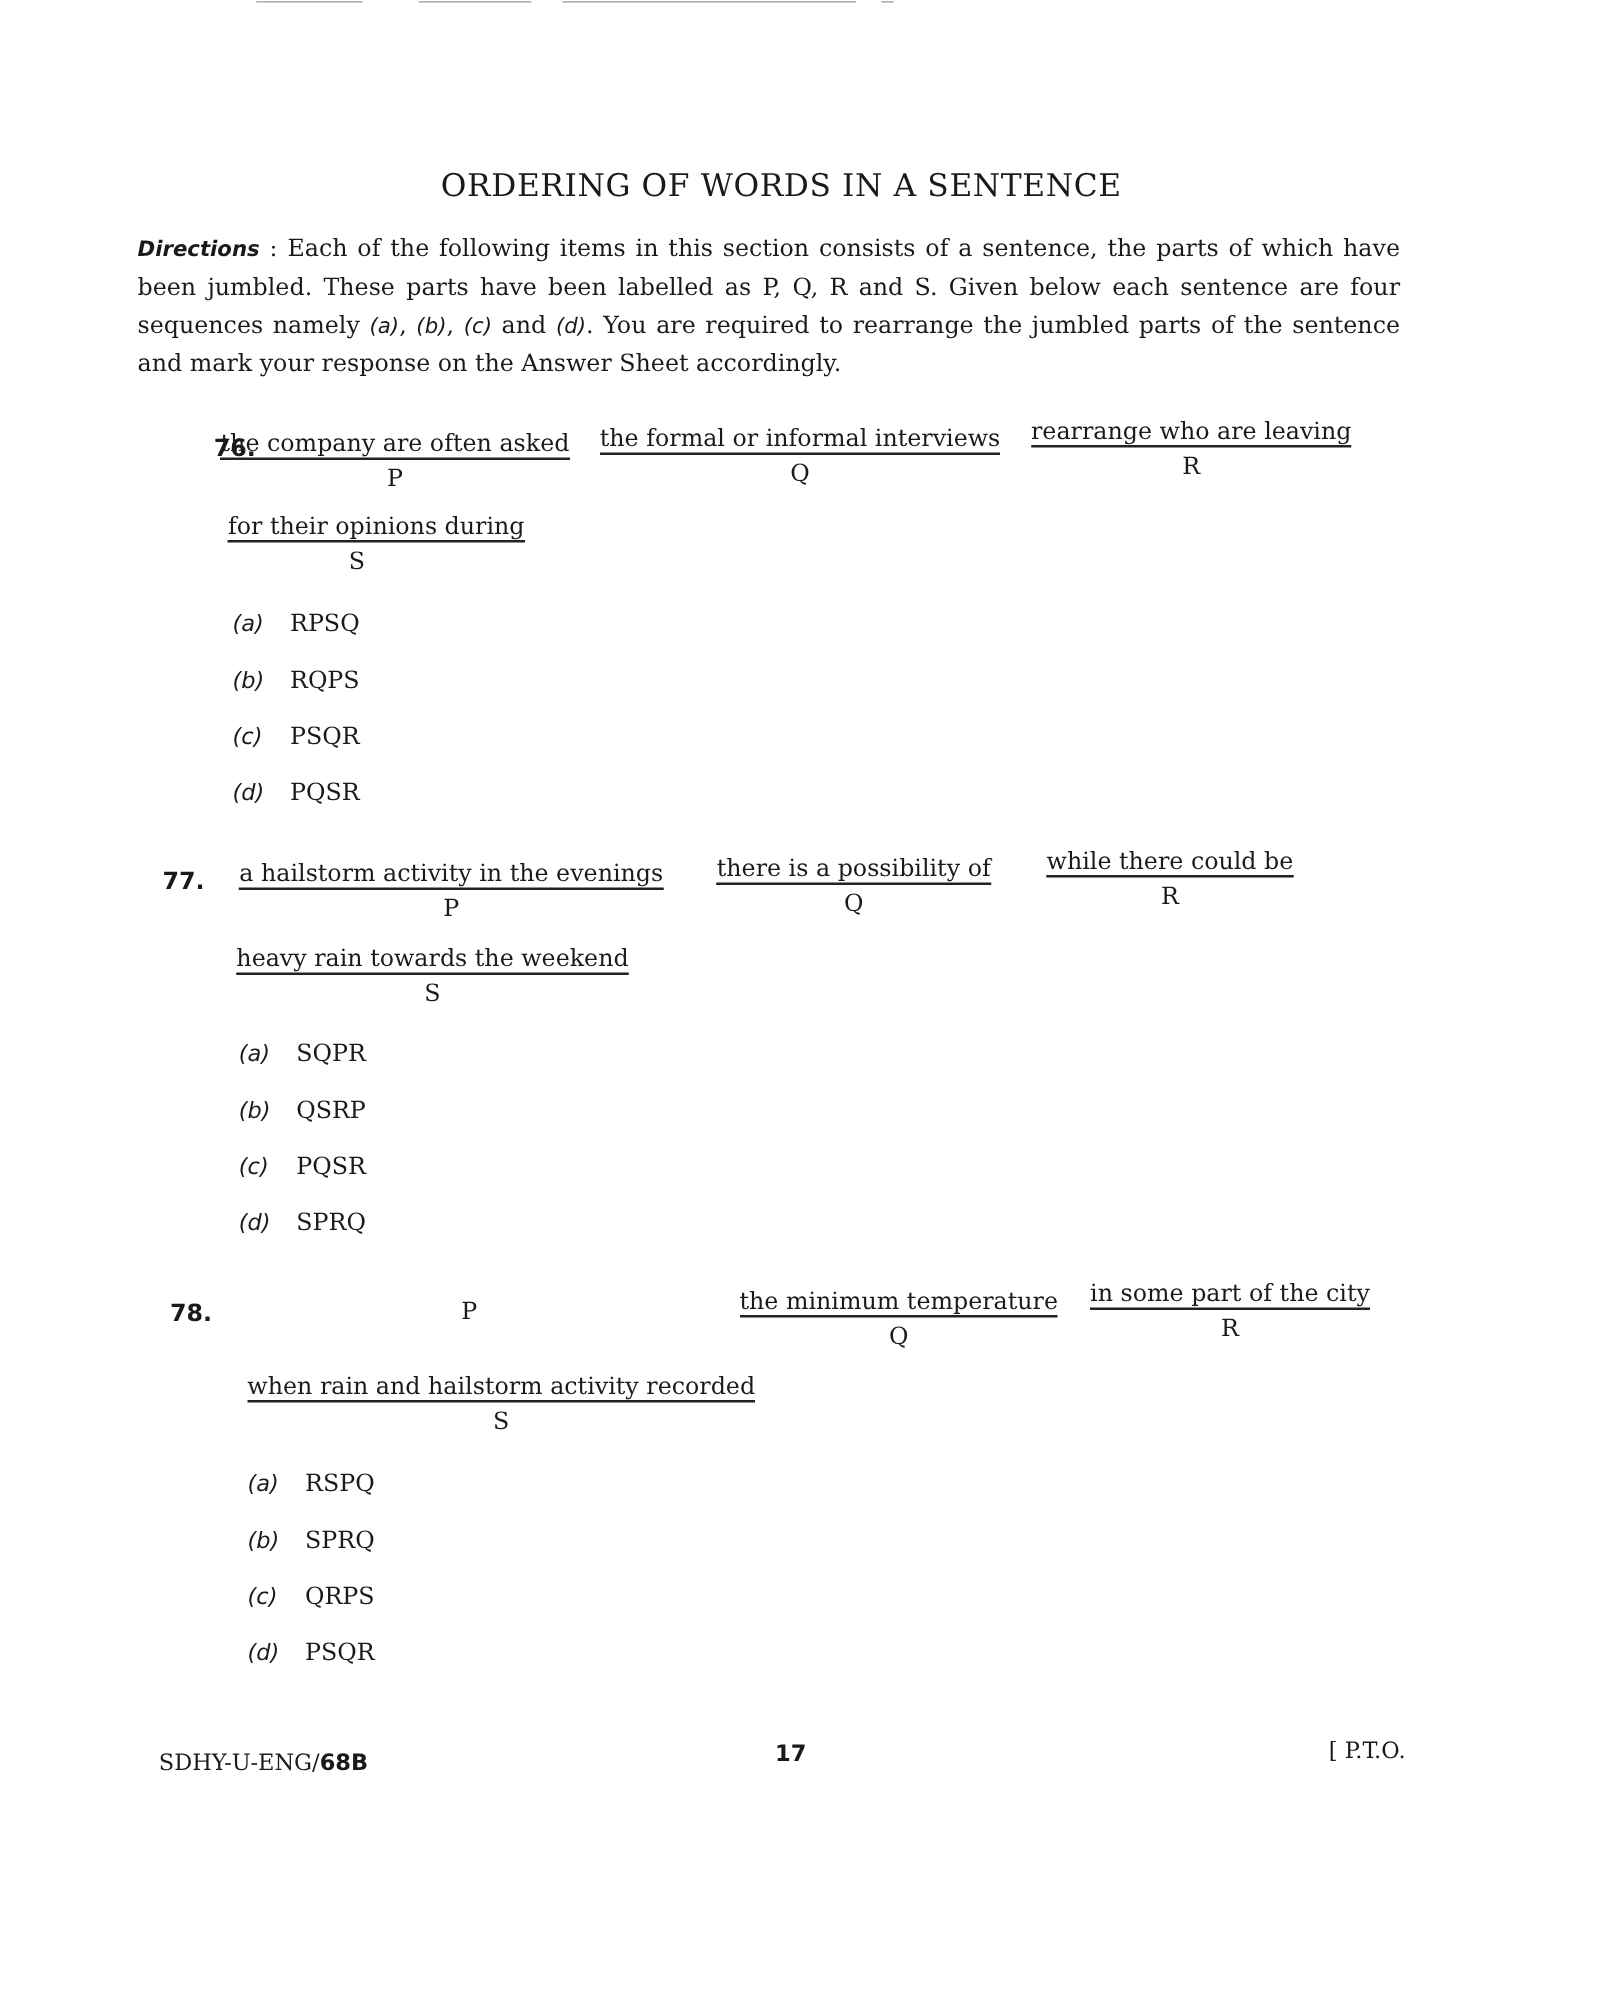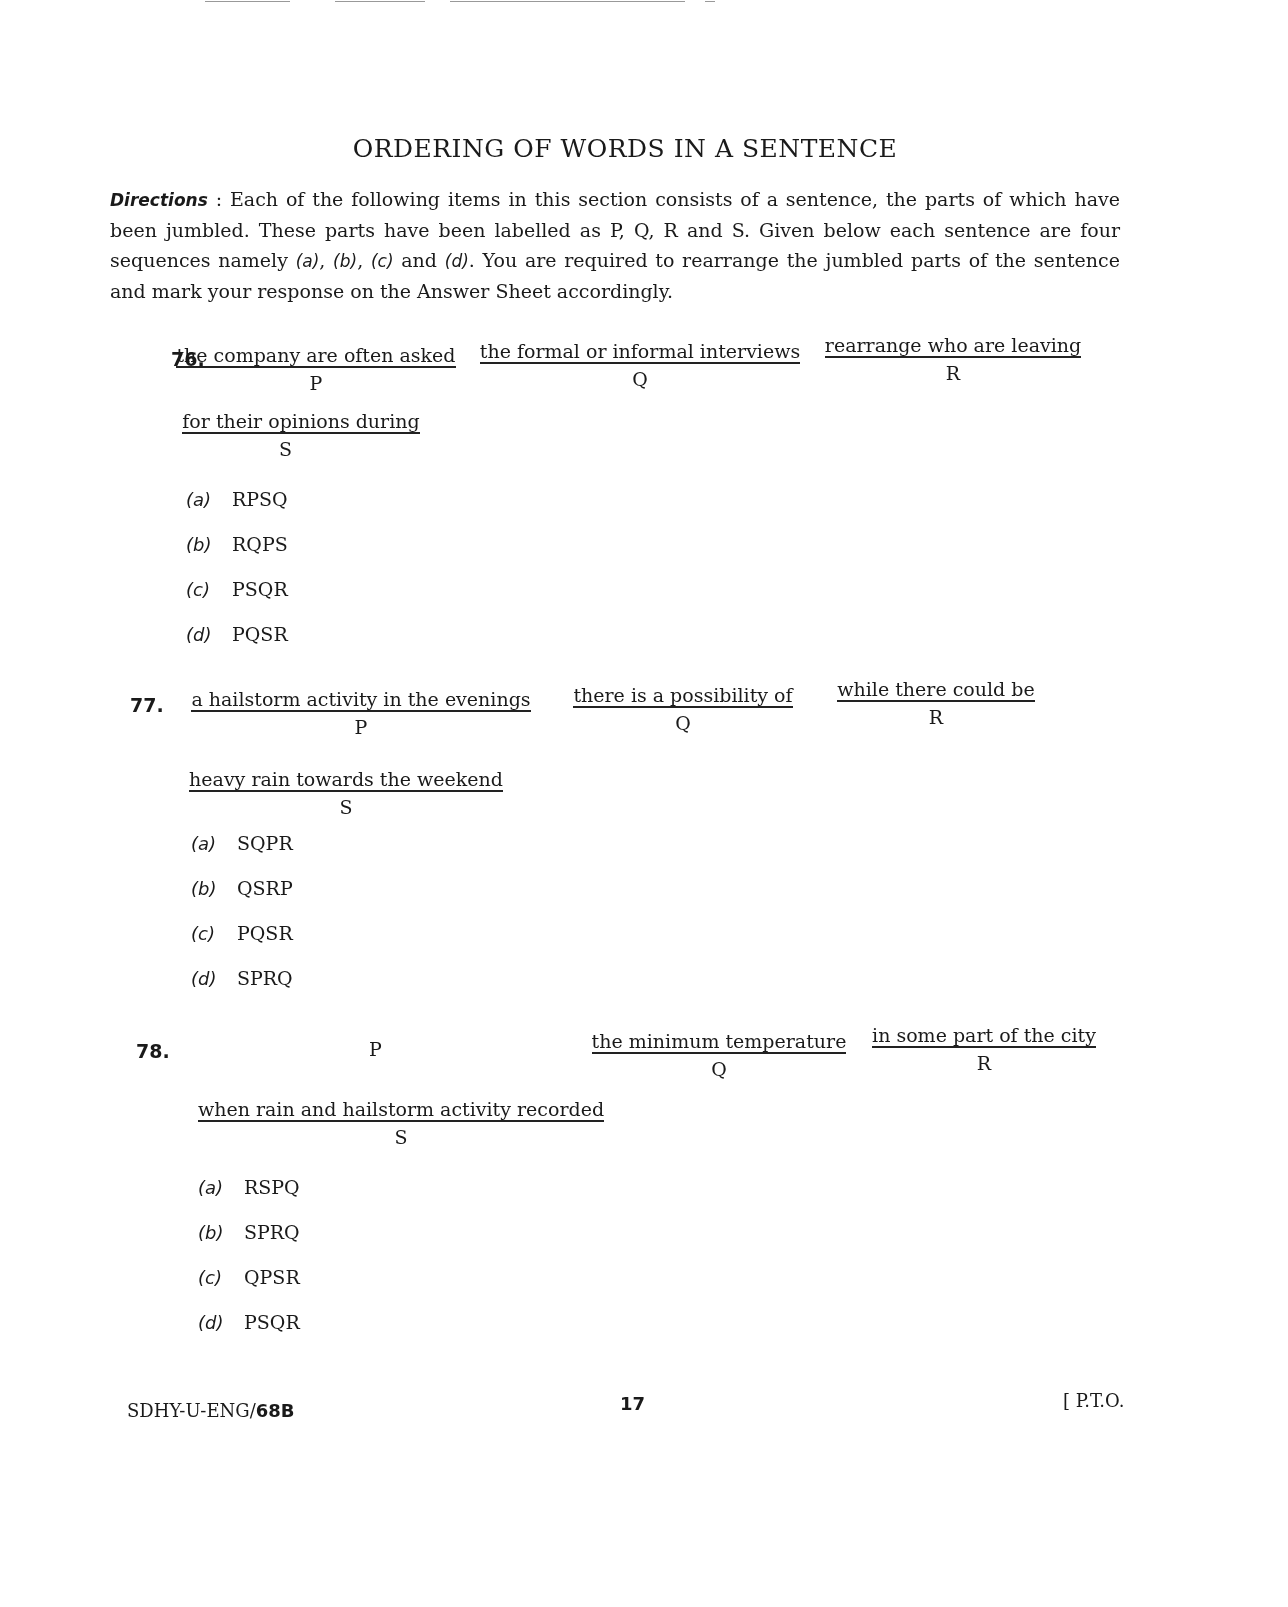--- a/index.html
+++ b/index.html
@@ -96,21 +96,21 @@
     <span class="plabel">P</span>
   </div>
   <div class="part" style="left:563px;top:0px;width:240px;">
     <span class="ptext">there is a possibility of</span>
     <span class="plabel">Q</span>
   </div>
   <div class="part" style="left:830px;top:-6px;width:212px;">
     <span class="ptext">while there could be</span>
     <span class="plabel">R</span>
   </div>
-  <div class="part" style="left:178px;top:84px;width:336px;">
+  <div class="part" style="left:178px;top:72px;width:336px;">
     <span class="ptext">heavy rain towards the weekend</span>
     <span class="plabel">S</span>
   </div>
   <div class="options" style="left:191px;top:148px;">
     <div class="option"><span class="olabel">(a)</span><span>SQPR</span></div>
     <div class="option"><span class="olabel">(b)</span><span>QSRP</span></div>
     <div class="option"><span class="olabel">(c)</span><span>PQSR</span></div>
     <div class="option"><span class="olabel">(d)</span><span>SPRQ</span></div>
   </div>
 </div>
@@ -128,21 +128,21 @@
     <span class="ptext">in some part of the city</span>
     <span class="plabel">R</span>
   </div>
   <div class="part" style="left:183px;top:70px;width:436px;">
     <span class="ptext">when rain and hailstorm activity recorded</span>
     <span class="plabel">S</span>
   </div>
   <div class="options" style="left:198px;top:148px;">
     <div class="option"><span class="olabel">(a)</span><span>RSPQ</span></div>
     <div class="option"><span class="olabel">(b)</span><span>SPRQ</span></div>
-    <div class="option"><span class="olabel">(c)</span><span>QPSR</span></div>
+    <div class="option"><span class="olabel">(c)</span><span>QRPS</span></div>
     <div class="option"><span class="olabel">(d)</span><span>PSQR</span></div>
   </div>
 </div>
 
 <div class="footer">
   <span class="code"><span>SDHY-U-ENG/</span><b>68B</b></span>
   <span class="page">17</span>
   <span class="pto">[ P.T.O.</span>
 </div>
 

